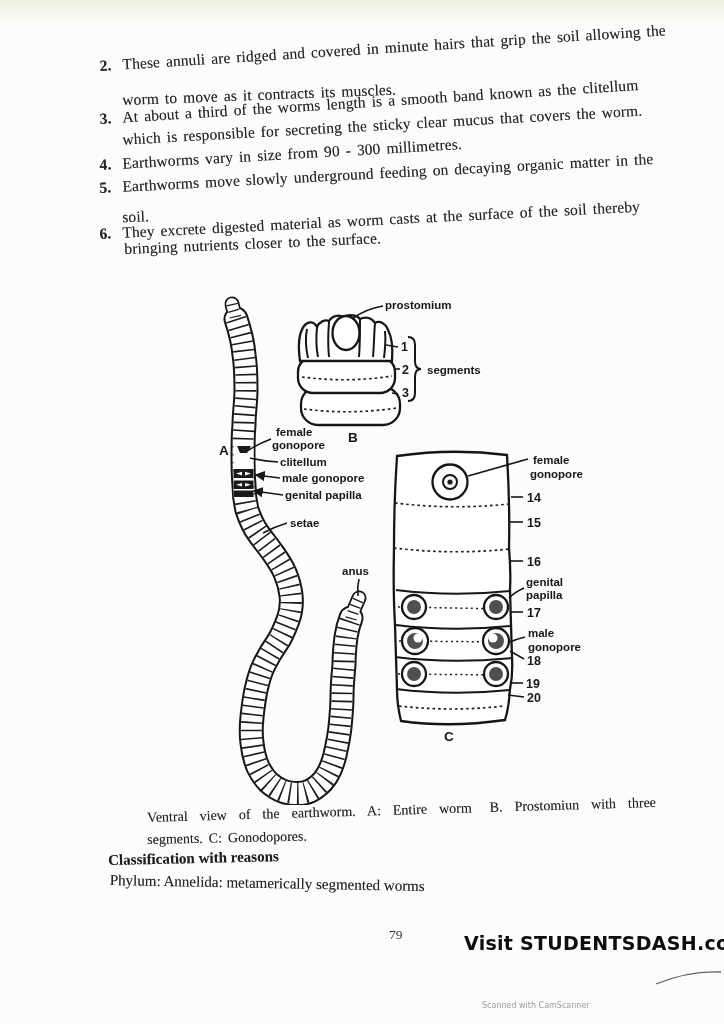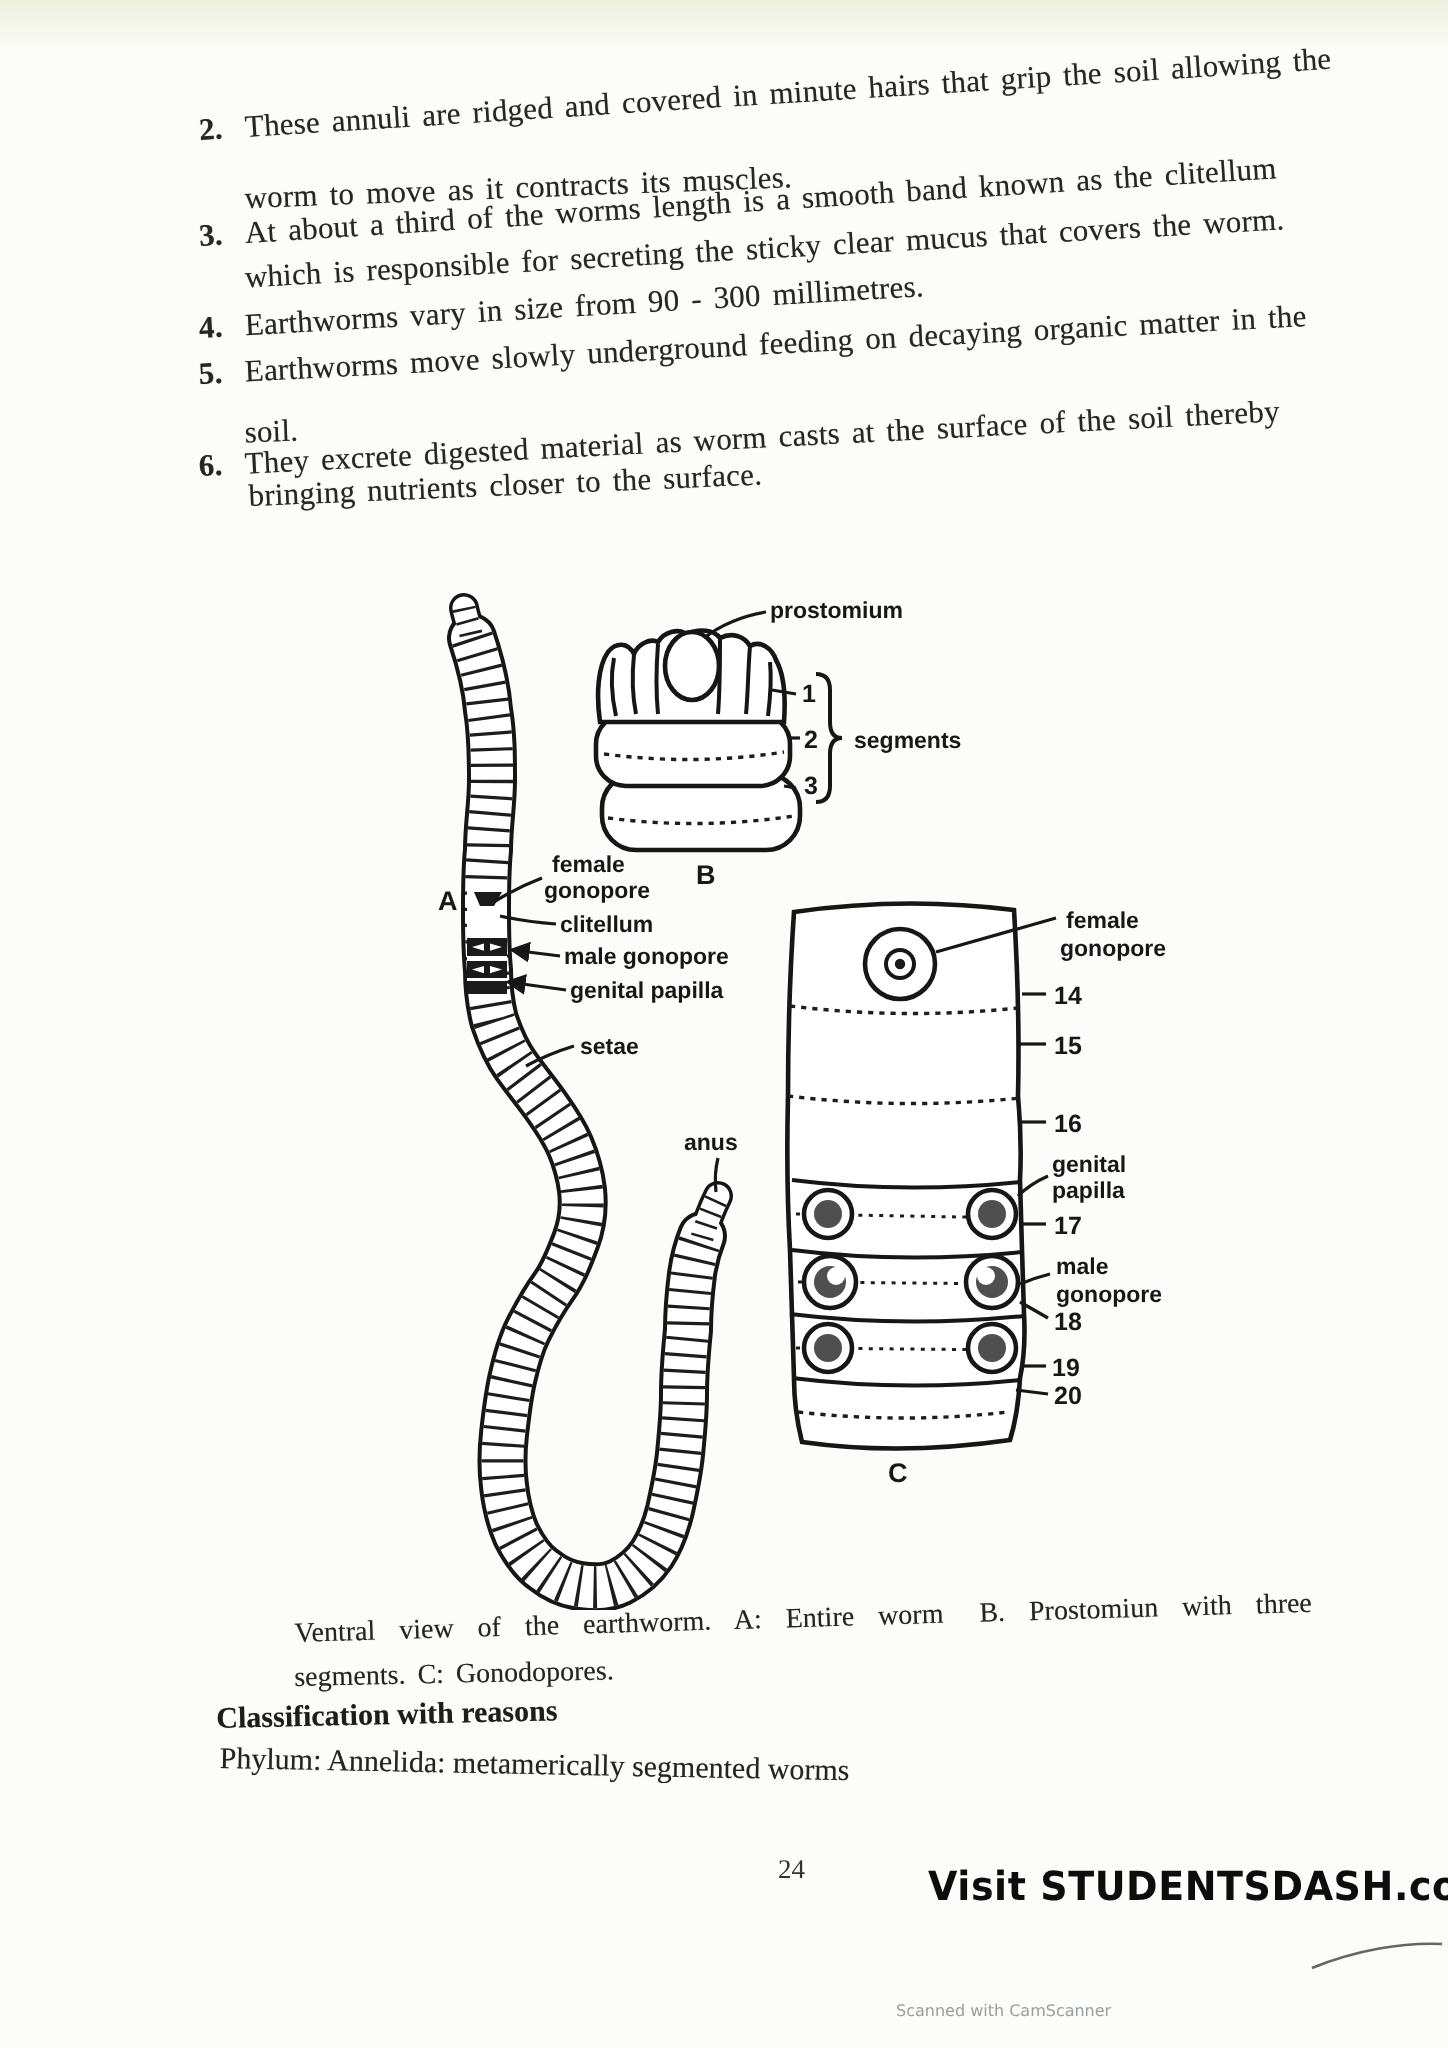--- a/index.html
+++ b/index.html
@@ -193,19 +193,19 @@
       <text class="dnum" x="347" y="417">20</text>
       <text class="dletter" x="264" y="456">C</text>
     </g>
   </svg>
 
   <div class="cap" style="left:147px;top:810px;transform:rotate(-1.7deg)">Ventral  view  of  the  earthworm.  A:  Entire  worm   B.  Prostomiun  with  three</div>
   <div class="cap" style="left:147px;top:832px;transform:rotate(-1.2deg)">segments. C: Gonodopores.</div>
   <div class="cls-head" style="left:108px;top:852px;transform:rotate(-1.3deg)">Classification with reasons</div>
   <div class="phylum" style="left:110px;top:872px;transform:rotate(1.1deg)">Phylum: Annelida: metamerically segmented worms</div>
 
-  <div class="pagenum" style="left:389px;top:927px">24</div>
+  <div class="pagenum" style="left:389px;top:927px">79</div>
   <div class="watermark" style="left:464px;top:931px">Visit STUDENTSDASH.com</div>
   <svg class="pen" viewBox="0 0 74 30">
     <path d="M6,22 C28,13 52,9 71,10" stroke="#4a4a4a" stroke-width="1.3" fill="none" opacity="0.85"></path>
   </svg>
-  <div class="scannote" style="left:448px;top:1001px">Scanned with CamScanner</div>
+  <div class="scannote" style="left:482px;top:1001px">Scanned with CamScanner</div>
 </div>
 
 </body></html>

